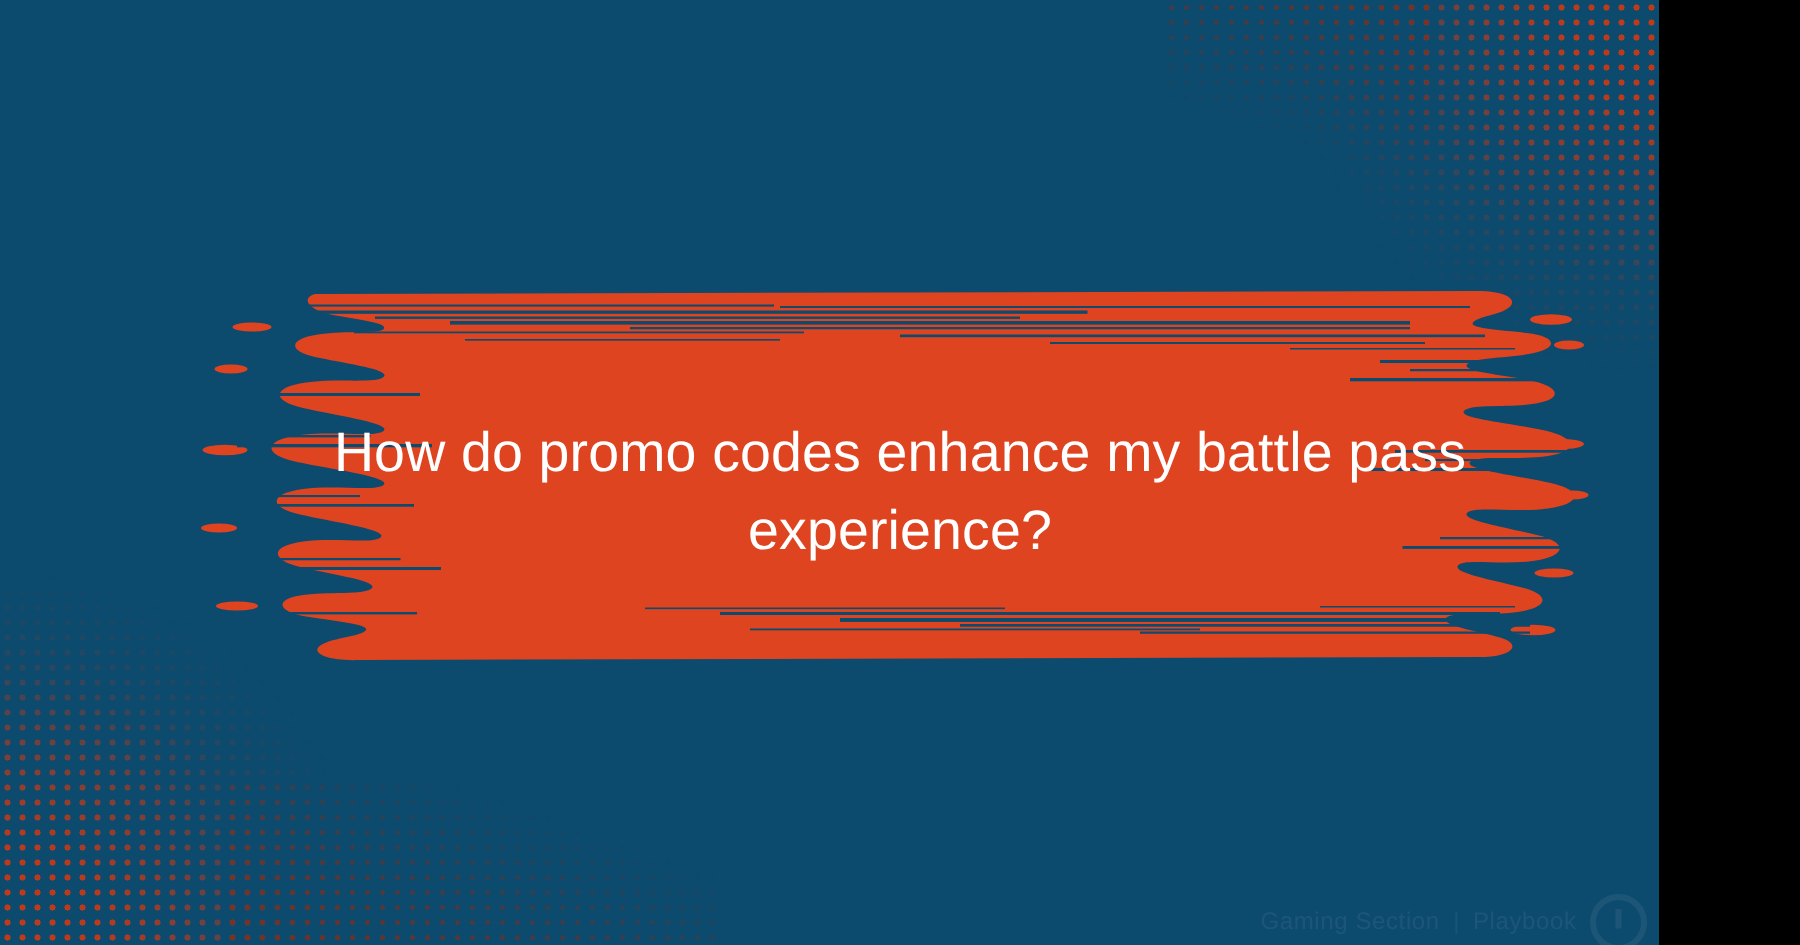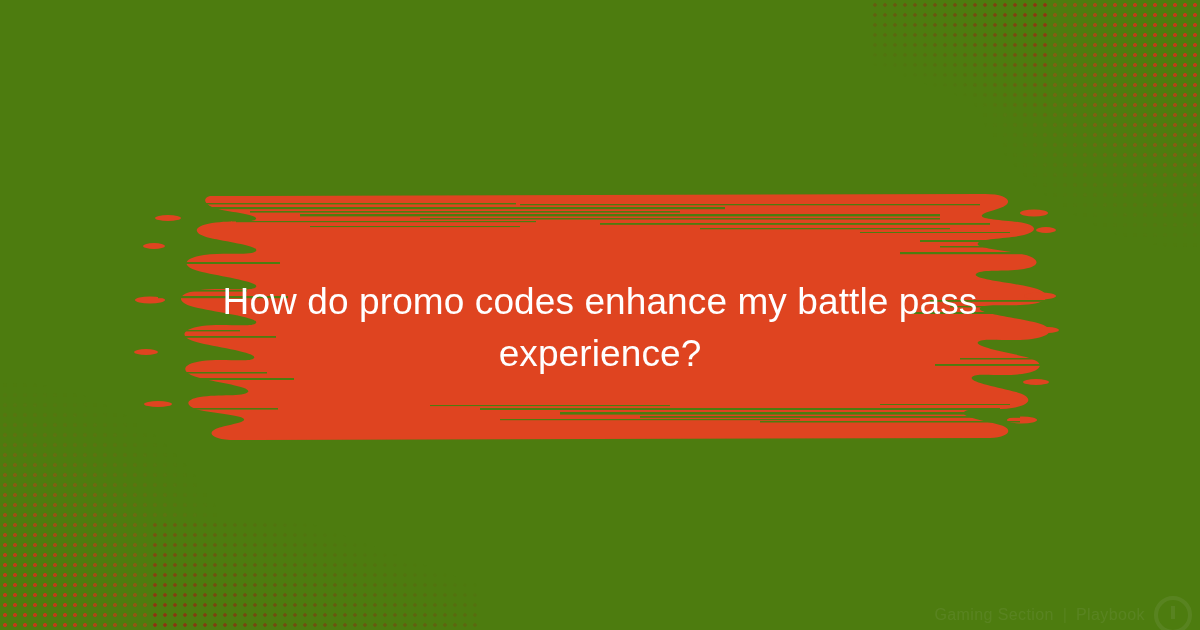--- a/index.html
+++ b/index.html
@@ -7,23 +7,23 @@
     padding: 0;
     background: #000;
   }
   body {
     font-family: "Liberation Sans", sans-serif;
   }
 
   
   .stage {
     position: relative;
-    width: 1200px;
+    width: 1106px;
     height: 630px;
-    background: #4d7c0f;
+    background: #0c4a6e;
     overflow: hidden;
   }
 
   
   .halftone {
     position: absolute;
     pointer-events: none;
   }
   .halftone-tr {
     top: 0;

